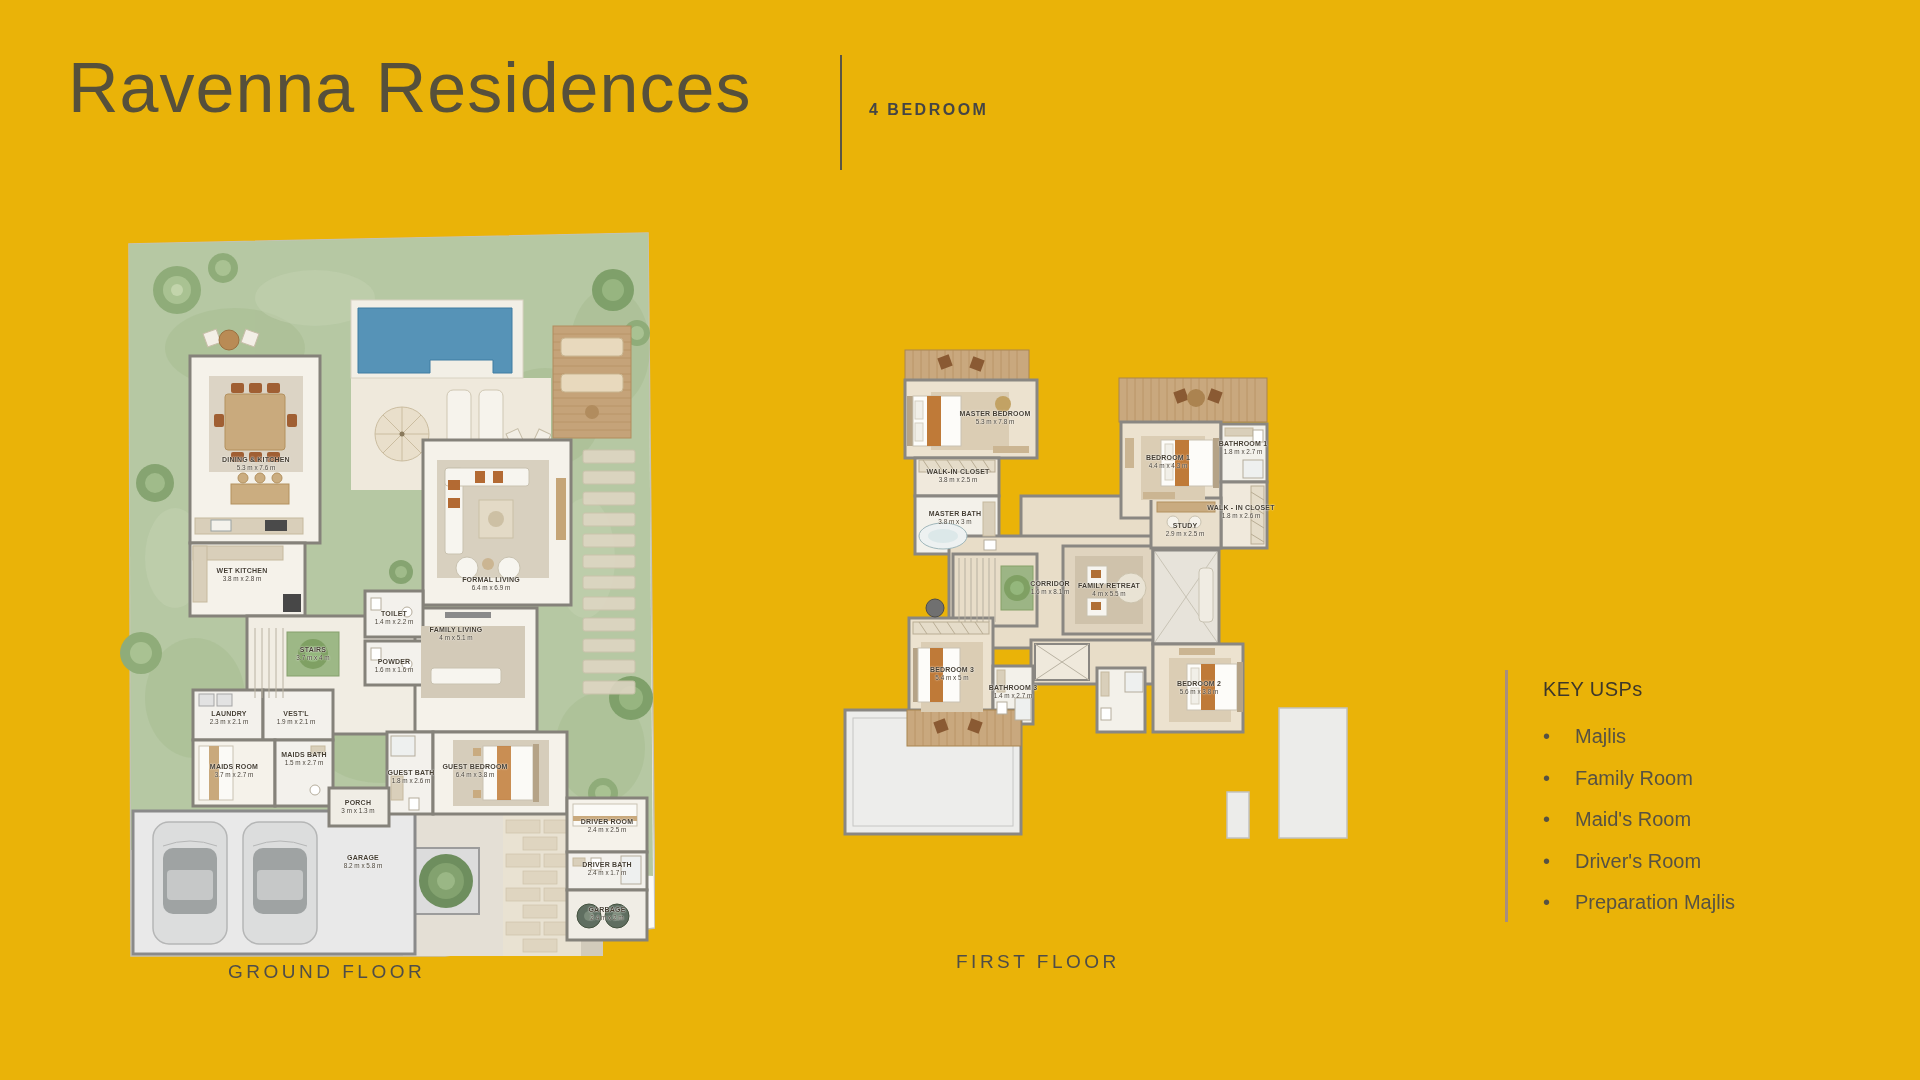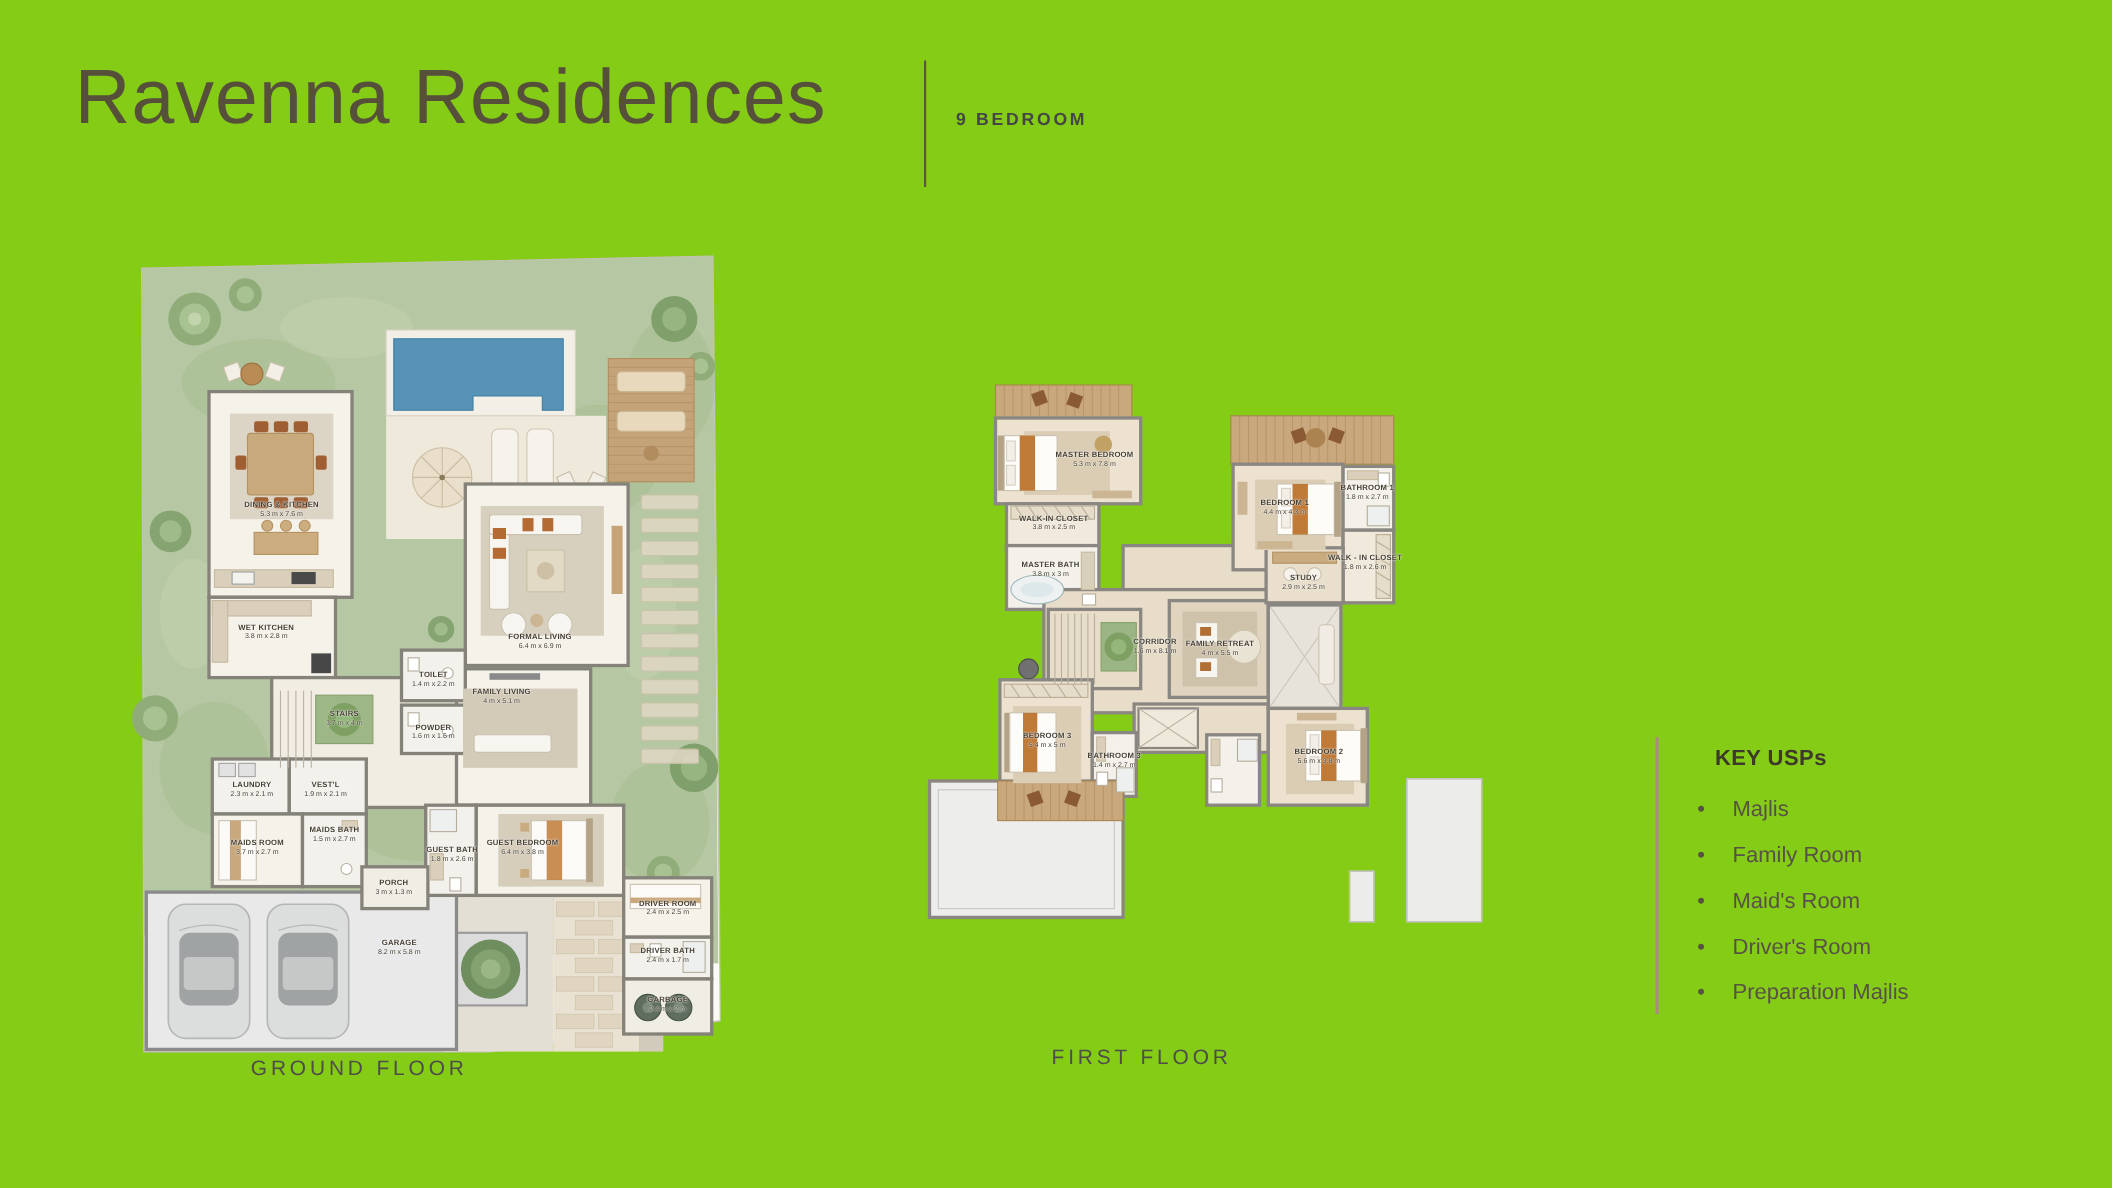--- a/index.html
+++ b/index.html
@@ -1,16 +1,16 @@
 <!DOCTYPE html>
 <html><head>
 <meta charset="utf-8">
 <style>
   html,body{margin:0;padding:0;background:#ffffff;}
-  #stage{position:relative;width:1920px;height:1080px;background:#84cc16;overflow:hidden;
+  #stage{position:relative;width:1920px;height:1080px;background:#eab308;overflow:hidden;
          font-family:"Liberation Sans",sans-serif;}
   
   .title{position:absolute;left:68px;top:48px;font-size:70px;font-weight:400;
          color:#56503b;letter-spacing:1px;}
   .hdr-divider{position:absolute;left:840px;top:55px;width:2px;height:115px;background:#5b5545;}
   .subtitle{position:absolute;left:869px;top:101px;font-size:16px;font-weight:600;
             letter-spacing:2.5px;color:#454545;}
   
   .plan{position:absolute;}
   .plan svg{position:absolute;left:0;top:0;}
@@ -21,33 +21,33 @@
               text-shadow:0 0 2px rgba(255,255,255,.95),0 0 1px rgba(255,255,255,.95);}
   .room-label .rn{display:block;font-size:7px;font-weight:700;letter-spacing:.2px;}
   .room-label .rd{display:block;font-size:6.4px;font-weight:400;}
   .plan-caption{position:absolute;width:260px;font-size:19px;
                 letter-spacing:3.5px;color:#4f4d48;}
   #ground-caption{left:228px;top:961px;}
   #first-caption{left:956px;top:951px;}
   
   .usp-rule{position:absolute;left:1505px;top:670px;width:3px;height:252px;background:#a78e80;}
   .usps{position:absolute;left:1543px;top:678px;}
-  .usps h3{margin:0 0 22px 16px;font-size:20px;font-weight:700;color:#3e382a;letter-spacing:.4px;}
+  .usps h3{margin:0 0 22px 0;font-size:20px;font-weight:400;color:#3e382a;letter-spacing:.4px;}
   .usps ul{list-style:none;margin:0;padding:0;}
   .usps li{font-size:20px;color:#575243;margin-bottom:15.5px;line-height:26px;display:flex;}
   .usps li::before{content:"\2022";width:32px;color:#575243;}
 </style>
 </head>
 <body>
 
 <div id="stage">
 
   <div class="title">Ravenna Residences</div>
   <div class="hdr-divider"></div>
-  <div class="subtitle">9 BEDROOM</div>
+  <div class="subtitle">4 BEDROOM</div>
 
   <div class="plan" id="ground-plan">
     <svg width="540" height="730" viewBox="0 0 540 730">
 
       <polygon points="14,16 533,5 540,700 330,728 16,728" fill="#fbfaf7" stroke="#c6c2b8" stroke-width="1.5"></polygon>
       <polygon points="14,16 533,5 538,648 16,622" fill="#b6c8a3"></polygon>
       <g fill="#a8bd92" opacity=".55">
         <ellipse cx="120" cy="120" rx="70" ry="40"></ellipse>
           <ellipse cx="430" cy="190" rx="55" ry="50"></ellipse>
         <ellipse cx="80" cy="470" rx="50" ry="60"></ellipse>

